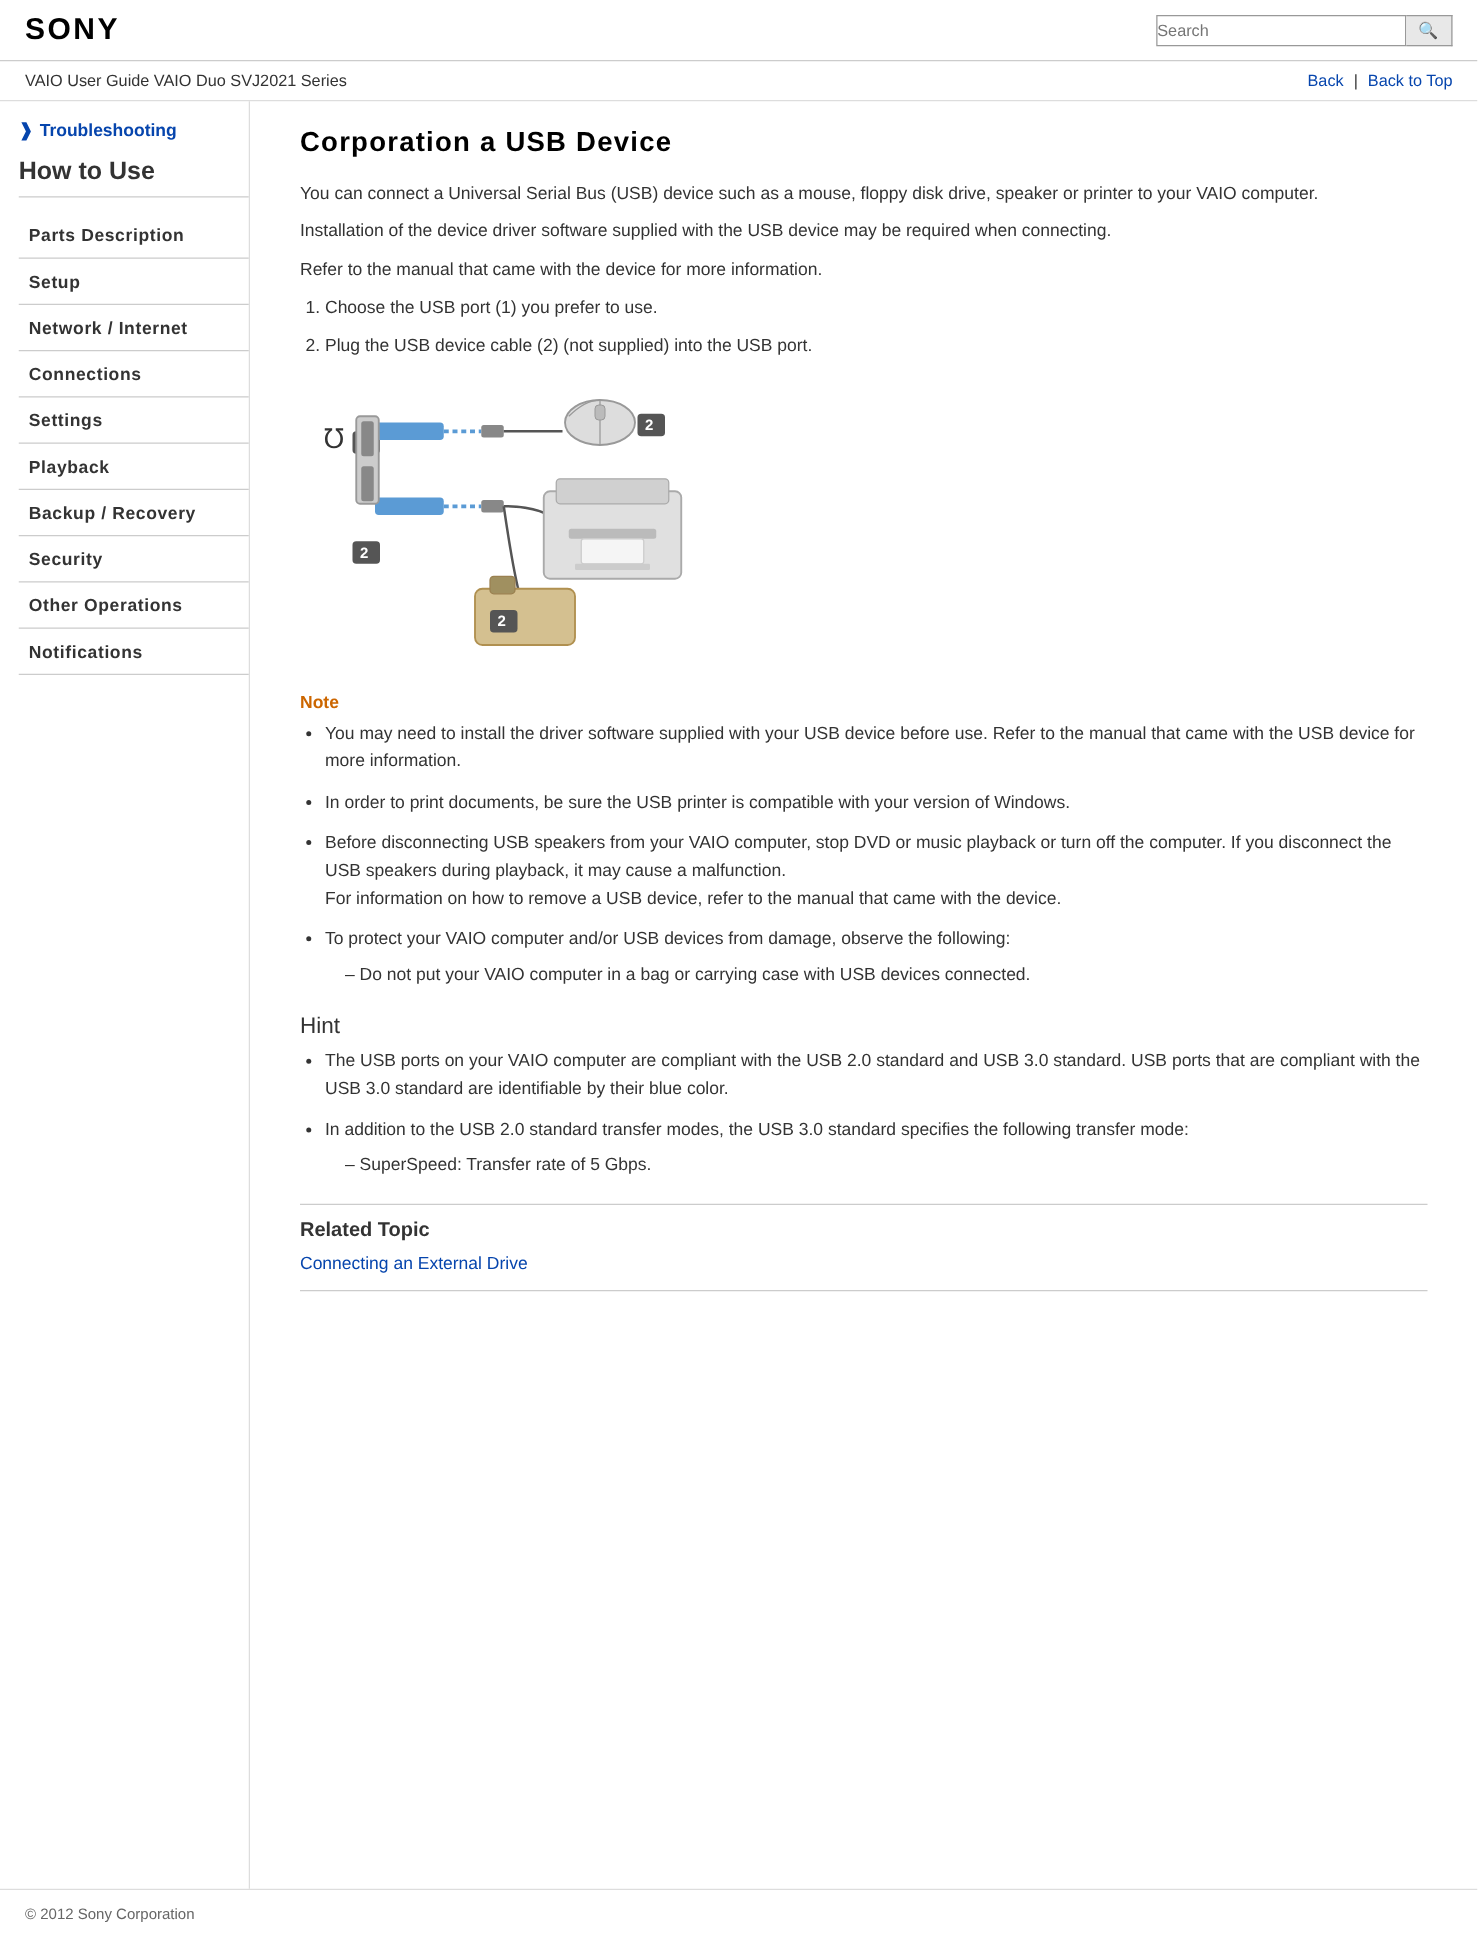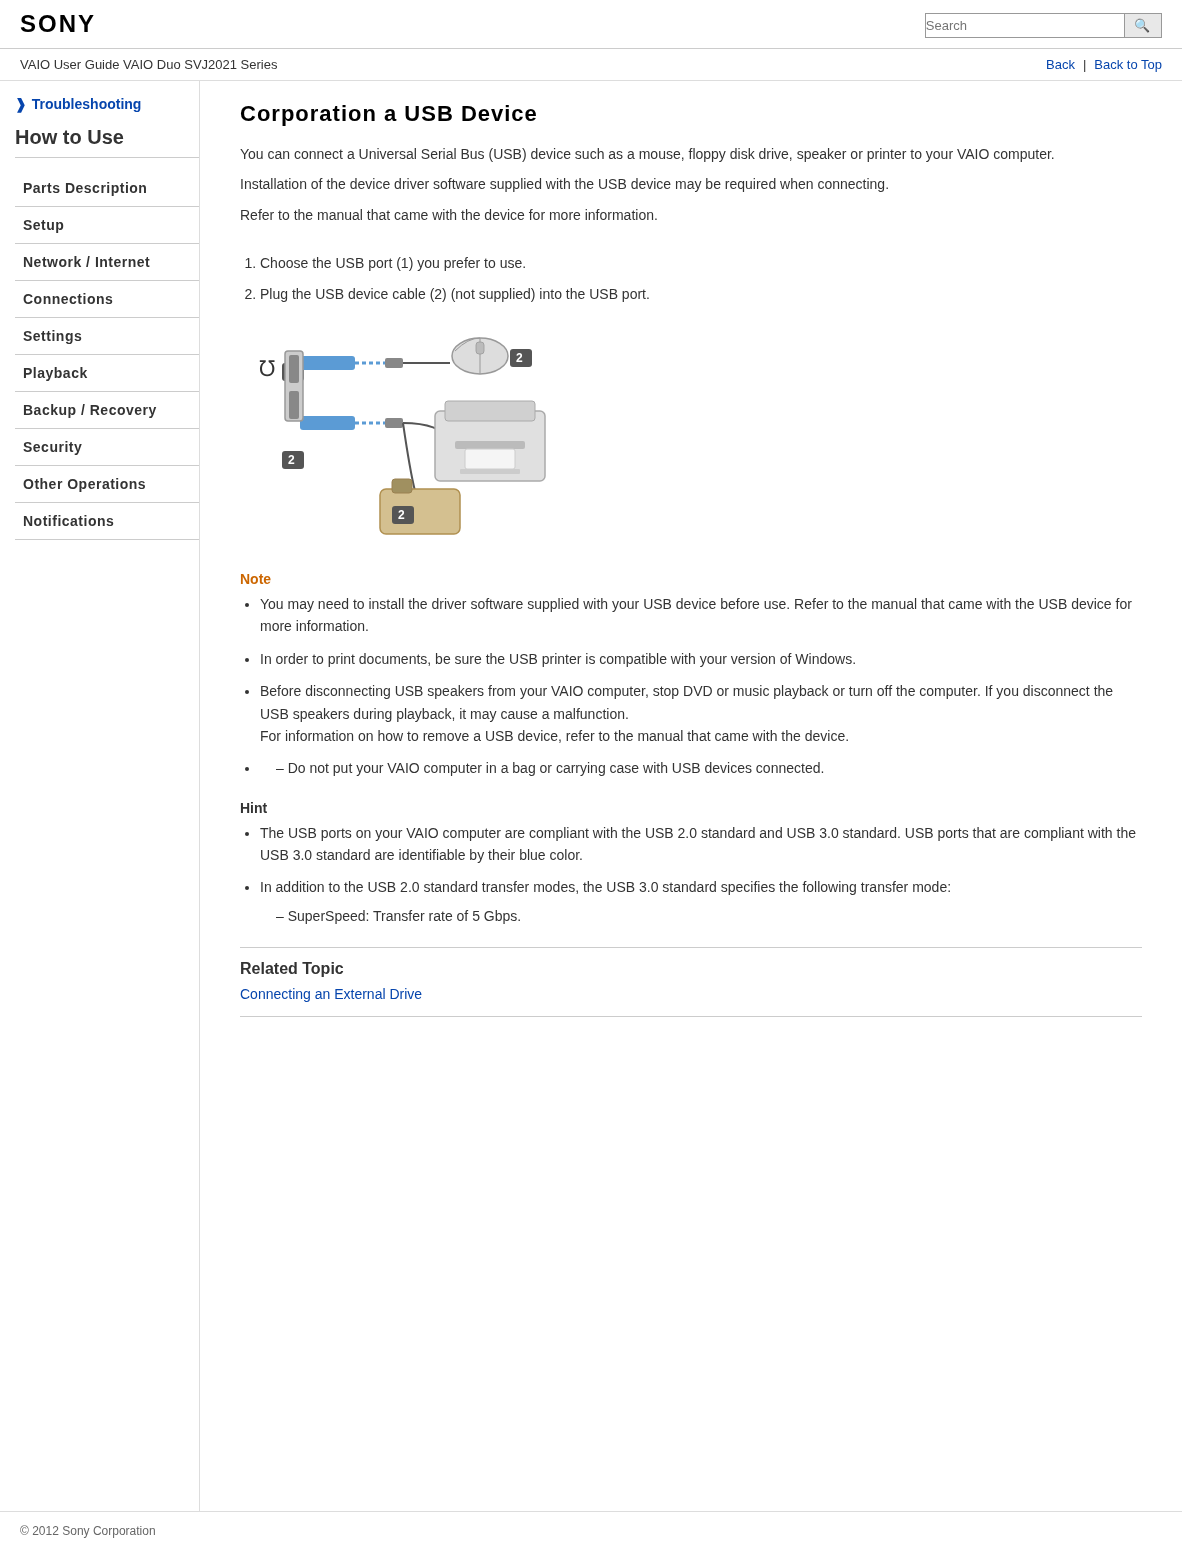--- a/index.html
+++ b/index.html
@@ -1,21 +1,21 @@
 <!DOCTYPE html>
 <html><head>
   <meta charset="utf-8">
   <style>
     * { box-sizing: border-box; margin: 0; padding: 0; }
     body { font-family: Arial, sans-serif; font-size: 14px; color: #333; background: #fff; }
 
     
     #header {
       display: flex;
-      align-items: flex-end;
+      align-items: center;
       justify-content: space-between;
       padding: 10px 20px;
       border-bottom: 1px solid #ccc;
     }
     #sony-logo {
       font-size: 24px;
       font-weight: bold;
       letter-spacing: 2px;
       color: #000;
     }
@@ -105,21 +105,21 @@
     }
     #page-title {
       font-size: 22px;
       font-weight: bold;
       letter-spacing: 1px;
       margin-bottom: 16px;
       color: #000;
     }
     .para { margin-bottom: 8px; line-height: 1.6; }
     .steps-list {
-      margin: 26px 0 16px 20px;
+      margin: 8px 0 16px 20px;
     }
     .steps-list li {
       margin-bottom: 8px;
       line-height: 1.6;
     }
 
     
     #diagram-container {
       margin: 16px 0 20px 0;
       display: flex;
@@ -133,22 +133,22 @@
     .note-section {
       margin-bottom: 20px;
     }
     .note-heading {
       font-weight: bold;
       font-size: 14px;
       color: #cc6600;
       margin-bottom: 6px;
     }
     .hint-heading {
-      font-weight: bold;
-      font-size: 14px;
+      font-weight: normal;
+      font-size: 18px;
       color: #333;
       margin-bottom: 6px;
     }
     .note-list {
       margin-left: 20px;
     }
     .note-list li {
       margin-bottom: 10px;
       line-height: 1.6;
     }
@@ -305,20 +305,21 @@
       </svg>
     </div>
 
     <div class="note-section">
       <div class="note-heading">Note</div>
       <ul class="note-list">
         <li>You may need to install the driver software supplied with your USB device before use. Refer to the manual that came with the USB device for more information.</li>
         <li>In order to print documents, be sure the USB printer is compatible with your version of Windows.</li>
         <li>Before disconnecting USB speakers from your VAIO computer, stop DVD or music playback or turn off the computer. If you disconnect the USB speakers during playback, it may cause a malfunction.<br>For information on how to remove a USB device, refer to the manual that came with the device.</li>
         <li>
+          <span>To protect your VAIO computer and/or USB devices from damage, observe the following:</span>
           <ul class="sub-list">
             <li>Do not put your VAIO computer in a bag or carrying case with USB devices connected.</li>
           </ul>
         </li>
       </ul>
     </div>
 
     <div class="note-section">
       <div class="hint-heading">Hint</div>
       <ul class="note-list">

